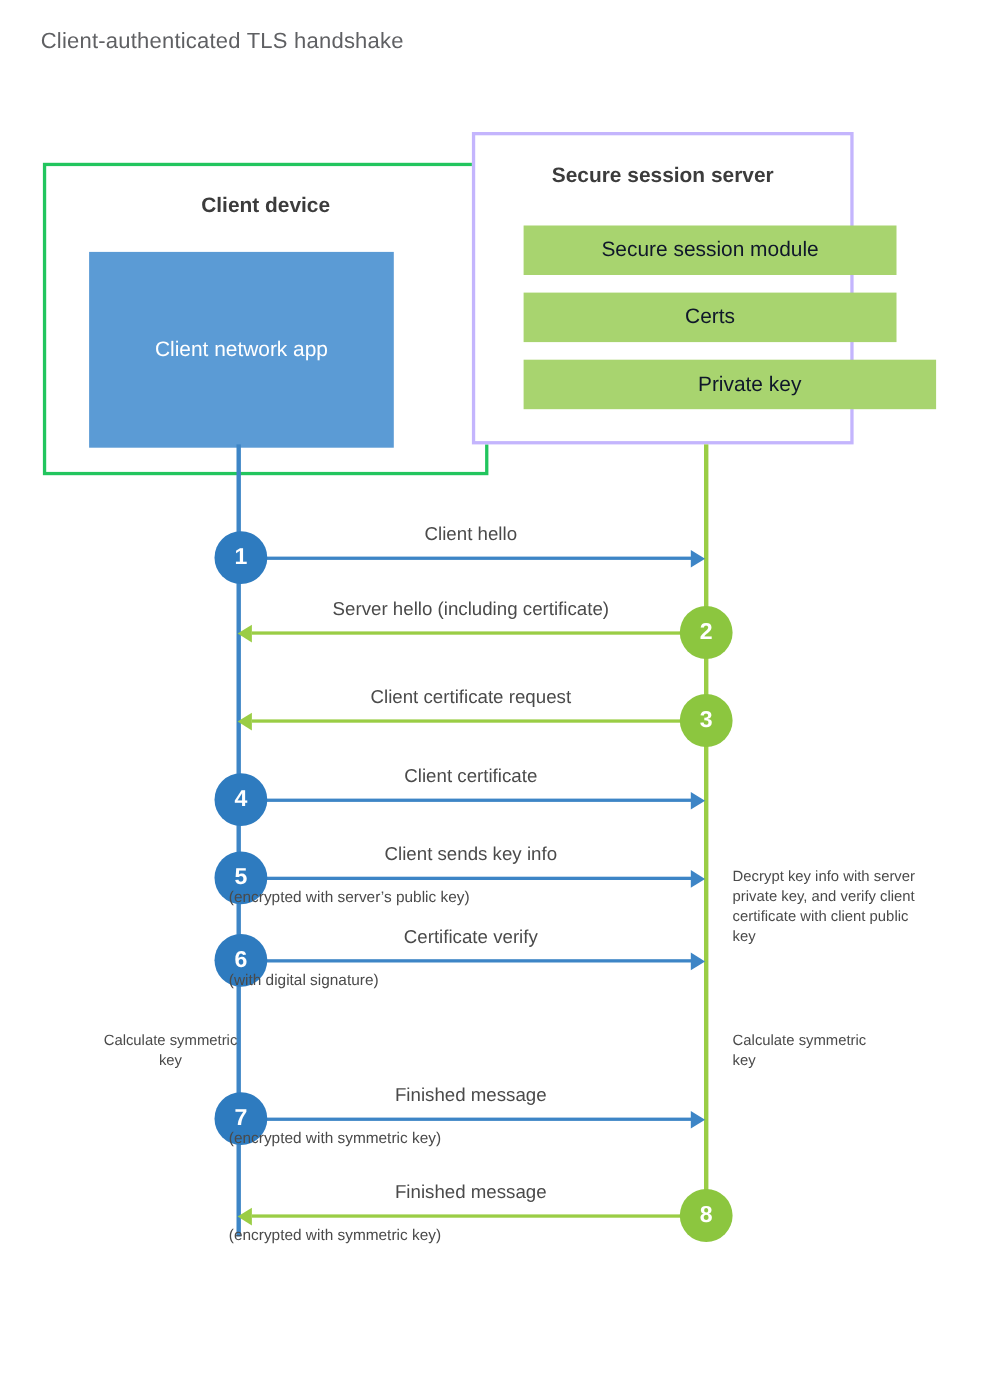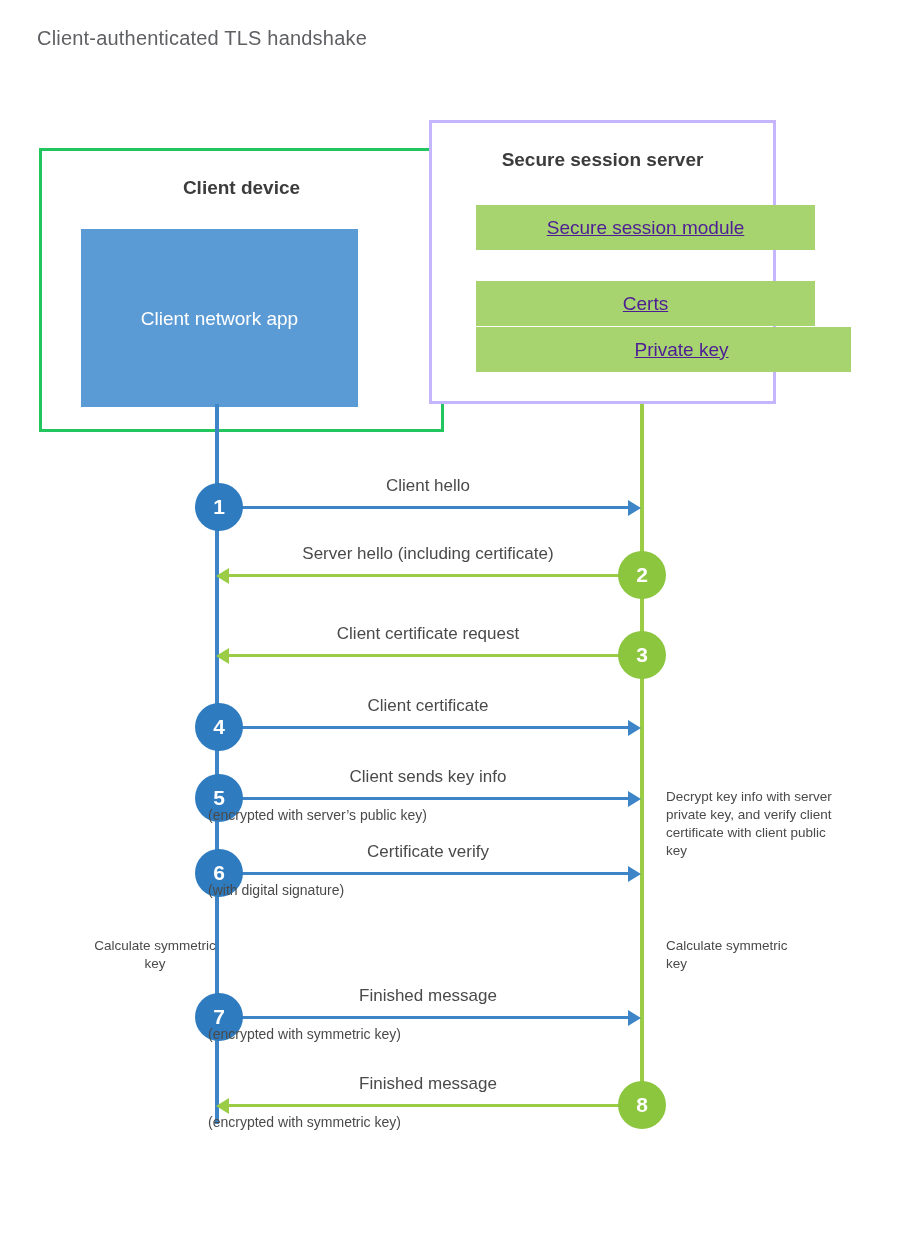--- a/index.html
+++ b/index.html
@@ -85,28 +85,27 @@
     position: absolute;
     left: 44px;
     width: 339px;
     height: 45px;
     background: #a8d46f;
     display: flex;
     align-items: center;
     justify-content: center;
   }
   .server-bar-label {
-    color: #4c1d95;
+    color: #0f172a;
     font-size: 19px;
     font-weight: 400;
     text-align: center;
-    text-decoration: underline;
   }
   #server-bar-0 { top: 82px; }
-  #server-bar-1 { top: 143px; margin-top: 15px; }
+  #server-bar-1 { top: 143px; }
   #server-bar-2 { top: 204px; padding-left: 36px; }
 
   
   .lifeline {
     position: absolute;
     width: 4px;
   }
   #client-lifeline {
     left: 215px;
     top: 404px;

